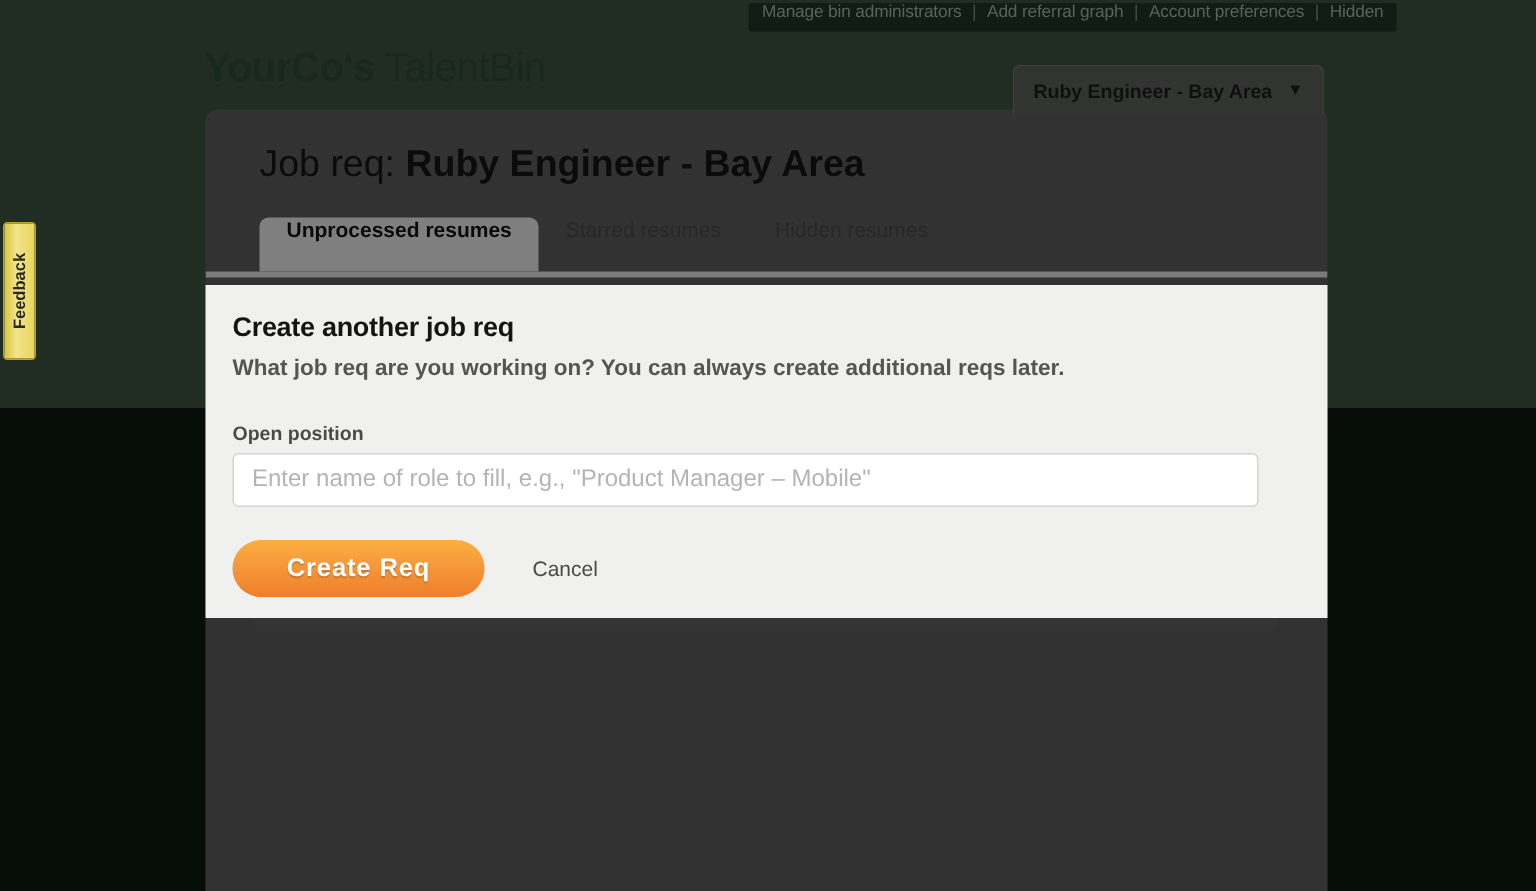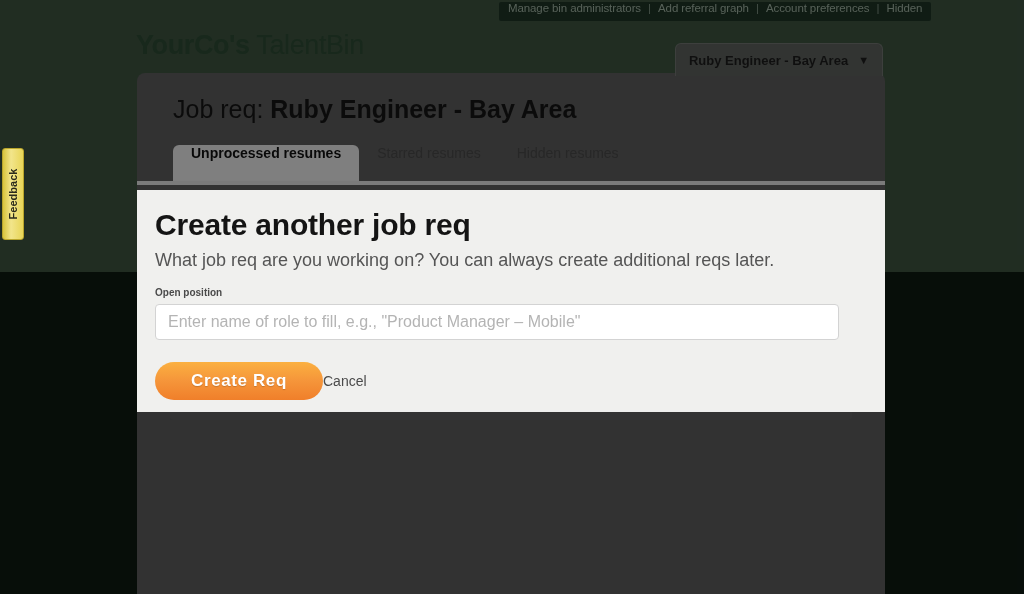--- a/index.html
+++ b/index.html
@@ -256,33 +256,34 @@
   
   .modal {
     position: absolute;
     left: 137px; top: 190px;
     width: 748px; height: 222px;
     background: #f0f0ee;
     z-index: 20;
     padding: 18px 18px 0 18px;
   }
   .modal-title {
-    font-size: 30px;
+    font-size: 18px;
     font-weight: bold;
     color: #141414;
     letter-spacing: -0.2px;
   }
   .modal-desc {
     margin-top: 8px;
-    font-size: 18px;
+    font-size: 15px;
     color: #555;
+    font-weight: bold;
   }
   .field-label {
-    margin-top: 16px;
-    font-size: 10px;
+    margin-top: 27px;
+    font-size: 13px;
     font-weight: bold;
     color: #4a4a4a;
   }
   .field-input {
     margin-top: 6px;
     width: 684px; height: 36px;
     background: #fff;
     border: 1px solid #d3d3d3;
     border-radius: 4px;
     padding: 16px 12px;
@@ -312,20 +313,21 @@
     cursor: pointer;
     text-shadow: 0 1px 1px rgba(0,0,0,0.18);
   }
   .btn-cancel {
     background: none;
     border: none;
     font-family: "Liberation Sans", sans-serif;
     font-size: 14px;
     color: #4b4b4b;
     cursor: pointer;
+    margin-left: 32px;
   }
 
   
   .feedback {
     position: absolute;
     left: 2px; top: 148px;
     width: 22px; height: 92px;
     background: linear-gradient(to right,#d8c43c 0%,#f2e58b 40%,#e8d558 100%);
     border: 1px solid #b9a52c;
     border-radius: 3px;

